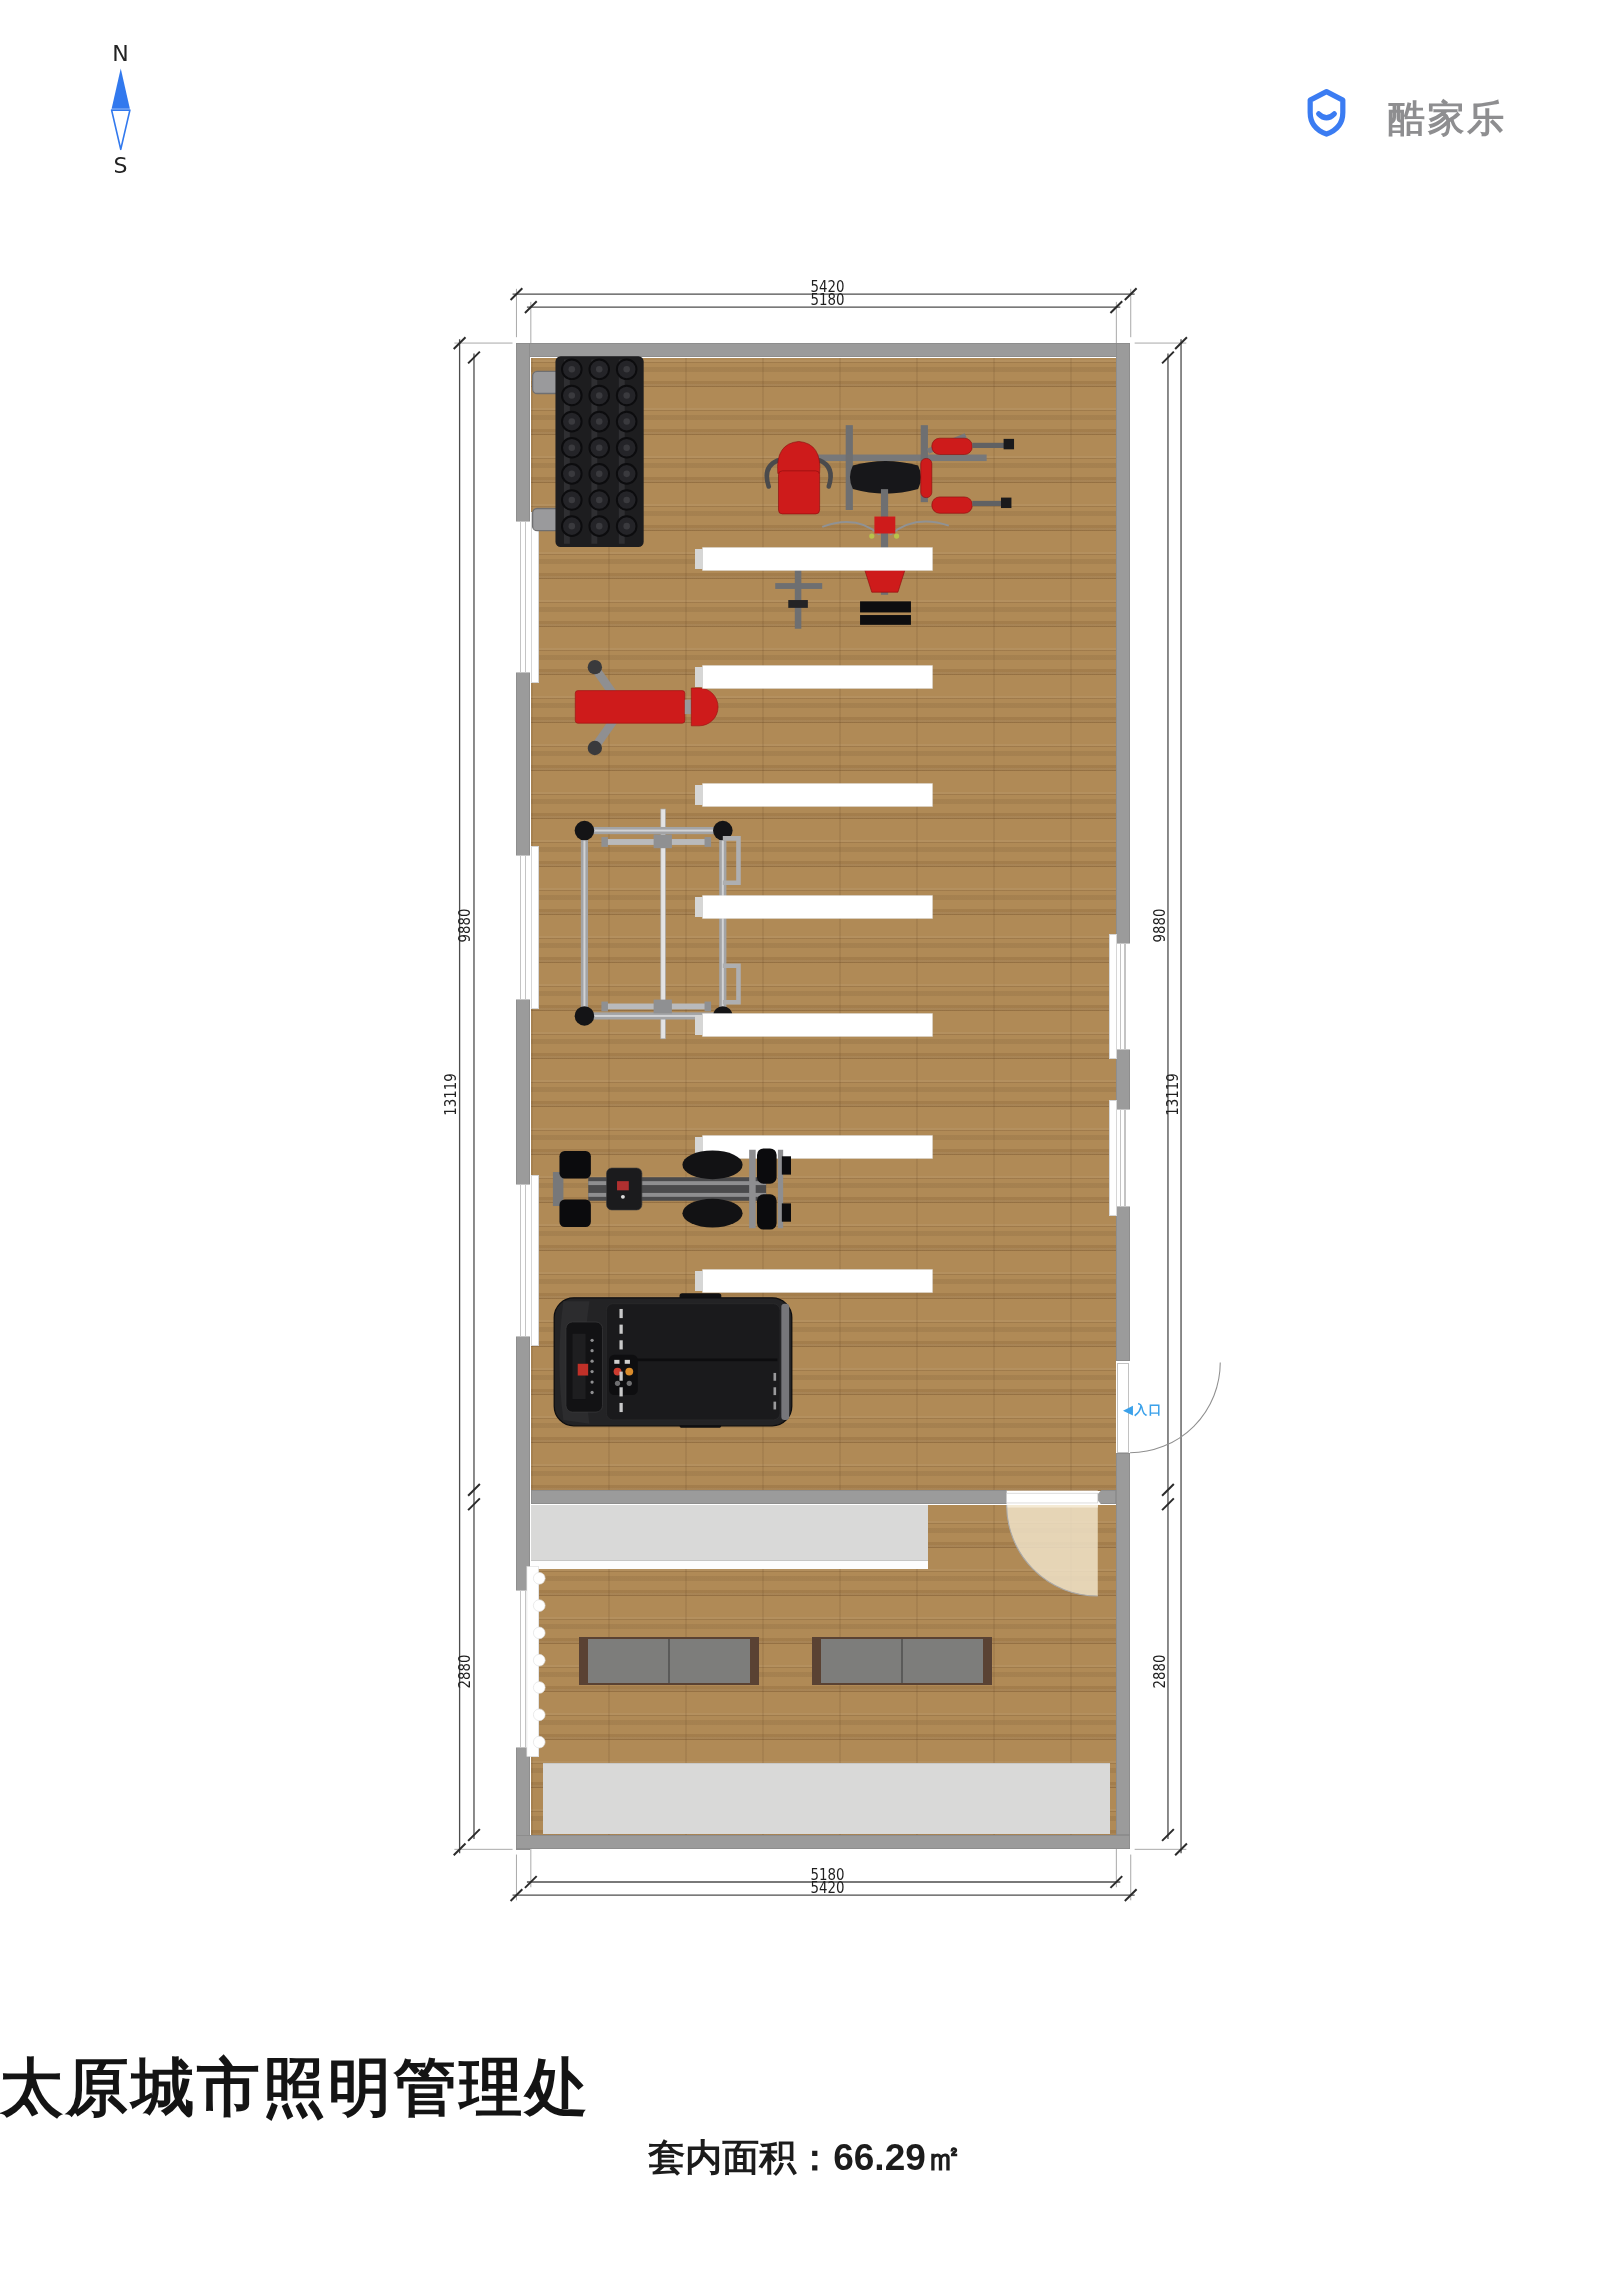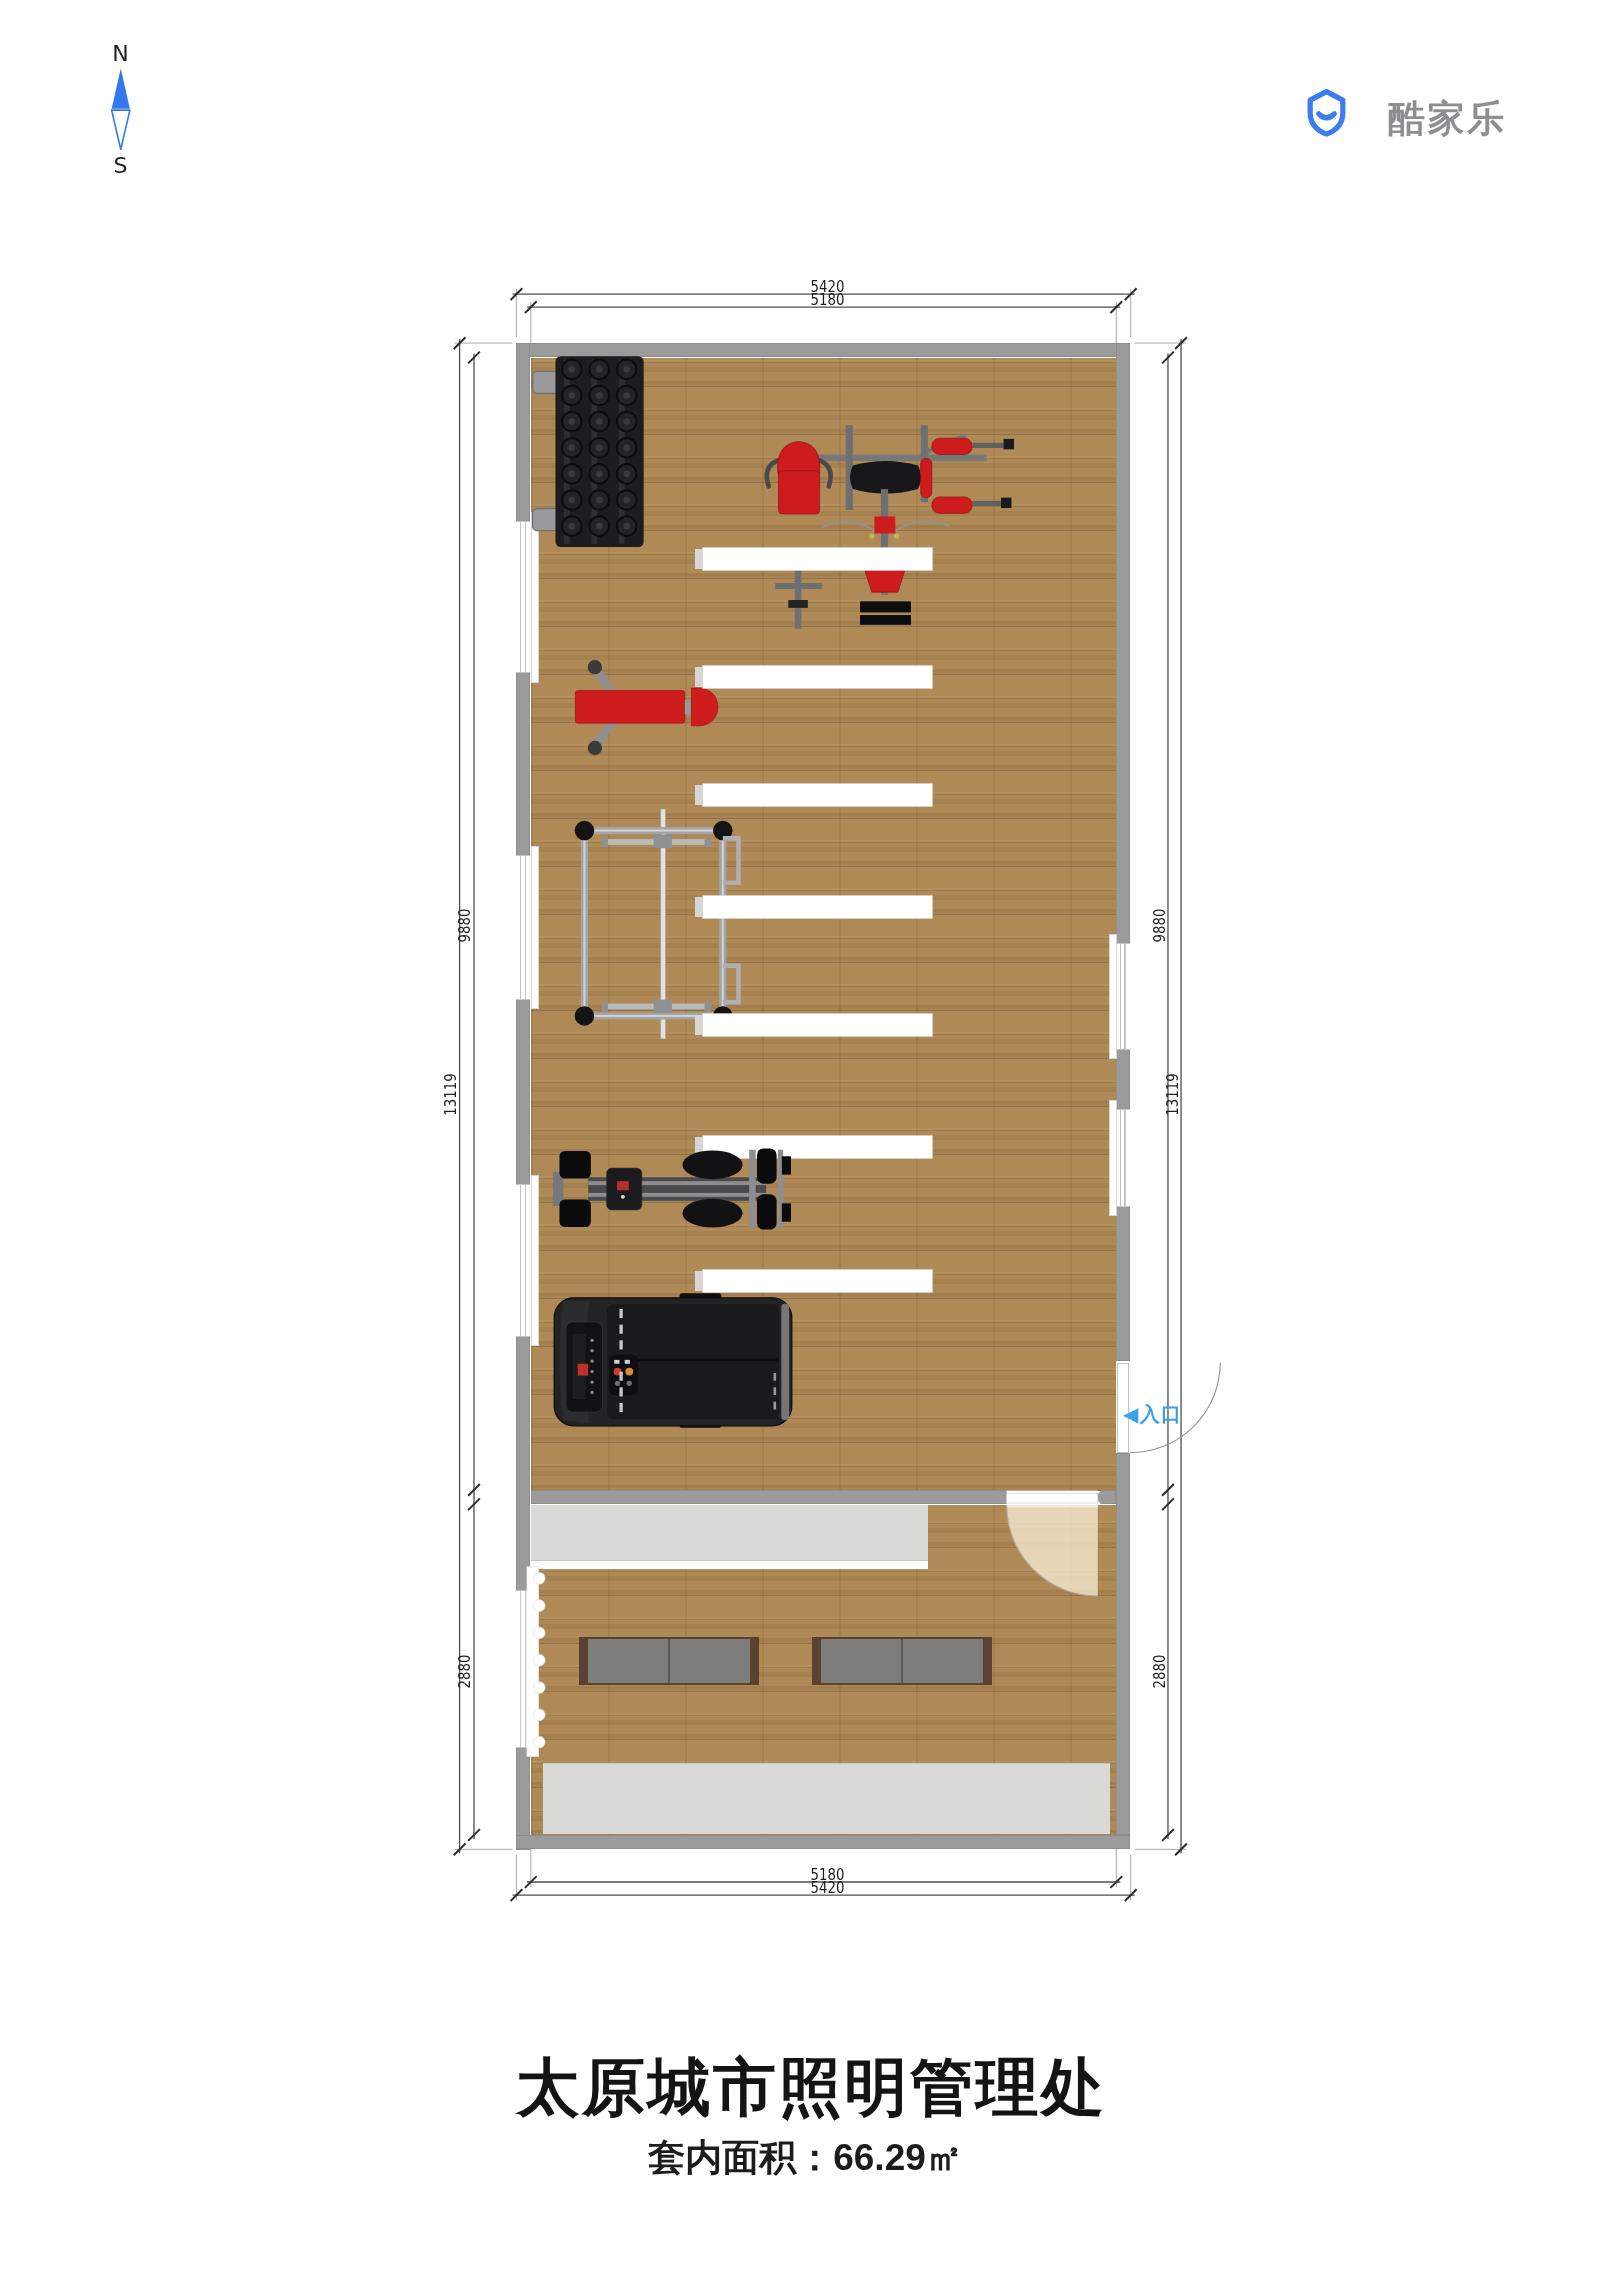--- a/index.html
+++ b/index.html
@@ -40,35 +40,35 @@
   .counter-edge{position:absolute;left:531px;top:1561px;width:397px;height:7.8px;background:#fdfdfd;}
   .platform{position:absolute;left:543px;top:1763px;width:567px;height:71px;
       background:var(--counter,#dadad9);border-top:1.3px solid #c9c9c8;box-sizing:border-box;}
   .bench{position:absolute;top:1637px;width:180px;height:48px;background:var(--benchtop,#7d7d7b);
       border:2.6px solid var(--benchframe,#5a4233);border-left-width:9.2px;border-right-width:9.2px;box-sizing:border-box;
       background-image:linear-gradient(90deg, rgba(0,0,0,0) calc(50% - 0.7px), rgba(0,0,0,.28) calc(50% - 0.7px) calc(50% + 0.7px), rgba(0,0,0,0) calc(50% + 0.7px));}
 
   .door-leaf{position:absolute;left:1117px;top:1363px;width:12.4px;height:90px;background:#fff;border:0.7px solid #c2c2c2;box-sizing:border-box;}
   .door-gap{position:absolute;left:1116px;top:1361px;width:14.4px;height:92px;background:#fff;}
 
-  .entry-label{position:absolute;left:1123px;top:1401px;font-size:20px;font-weight:700;
+  .entry-label{position:absolute;left:1123px;top:1401px;font-size:13px;font-weight:700;
       color:var(--entryblue,#3ba1ea);white-space:nowrap;letter-spacing:1.3px;}
 
   
   .dim{position:absolute;width:105px;text-align:center;font-size:16.3px;color:#1f1f1f;
       font-family:"DejaVu Sans",sans-serif;transform:scaleX(.82);}
   .dim.rot{transform:rotate(-90deg) scaleX(.82);}
 
   svg{position:absolute;overflow:visible;}
   .dimline{stroke:var(--dimline,#4d4d4d);stroke-width:2;}
   .tick{stroke:#2b2b2b;stroke-width:3;}
   .ext{stroke:#9a9a9a;stroke-width:1.3;}
 
   
-  .title{position:absolute;left:0;right:0;top:2045px;text-align:center;font-size:63px;font-weight:bold;
+  .title{position:absolute;left:0;right:0;top:2045px;font-size:63px;font-weight:bold;
       color:#141414;letter-spacing:2.6px;}
   .subtitle{position:absolute;left:0;right:12px;top:2133px;text-align:center;font-size:37px;font-weight:700;color:#1c1c1c;}
 </style>
 </head>
 <body>
 
 <div class="page">
 
   <div class="compass-n">N</div>
   <svg class="compass-arrow" width="23.5" height="85" viewBox="0 0 36 130">

